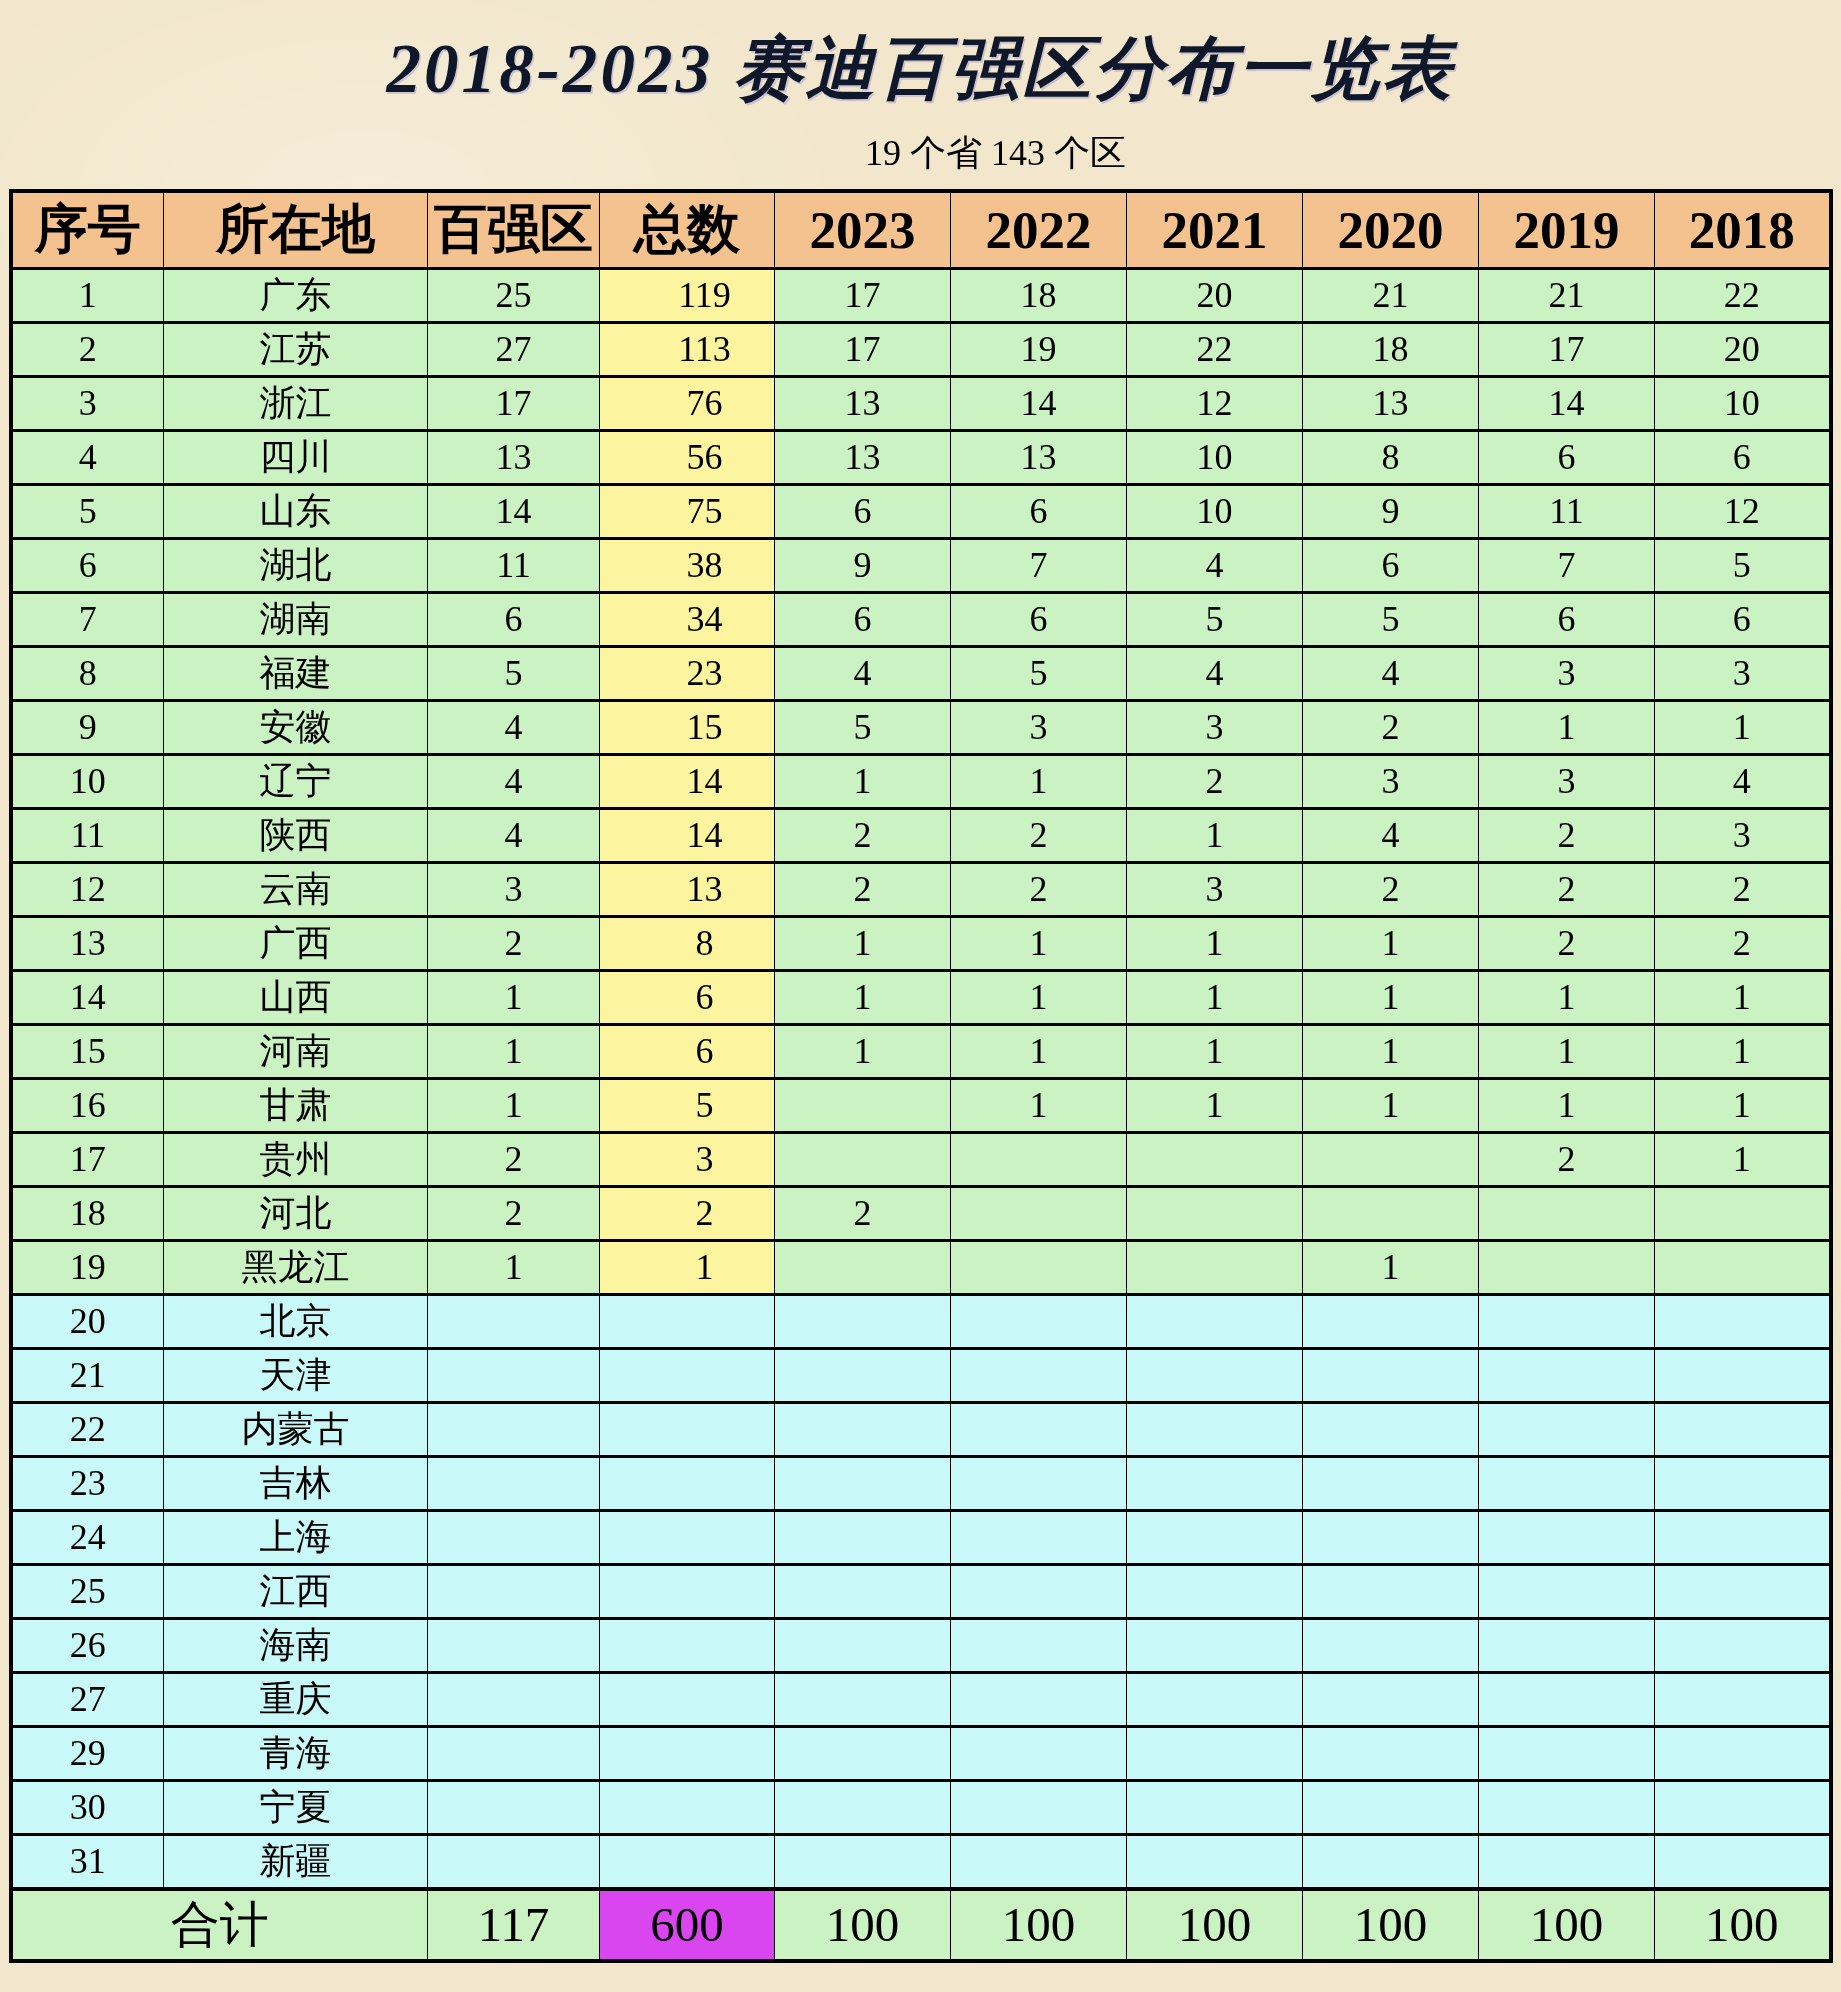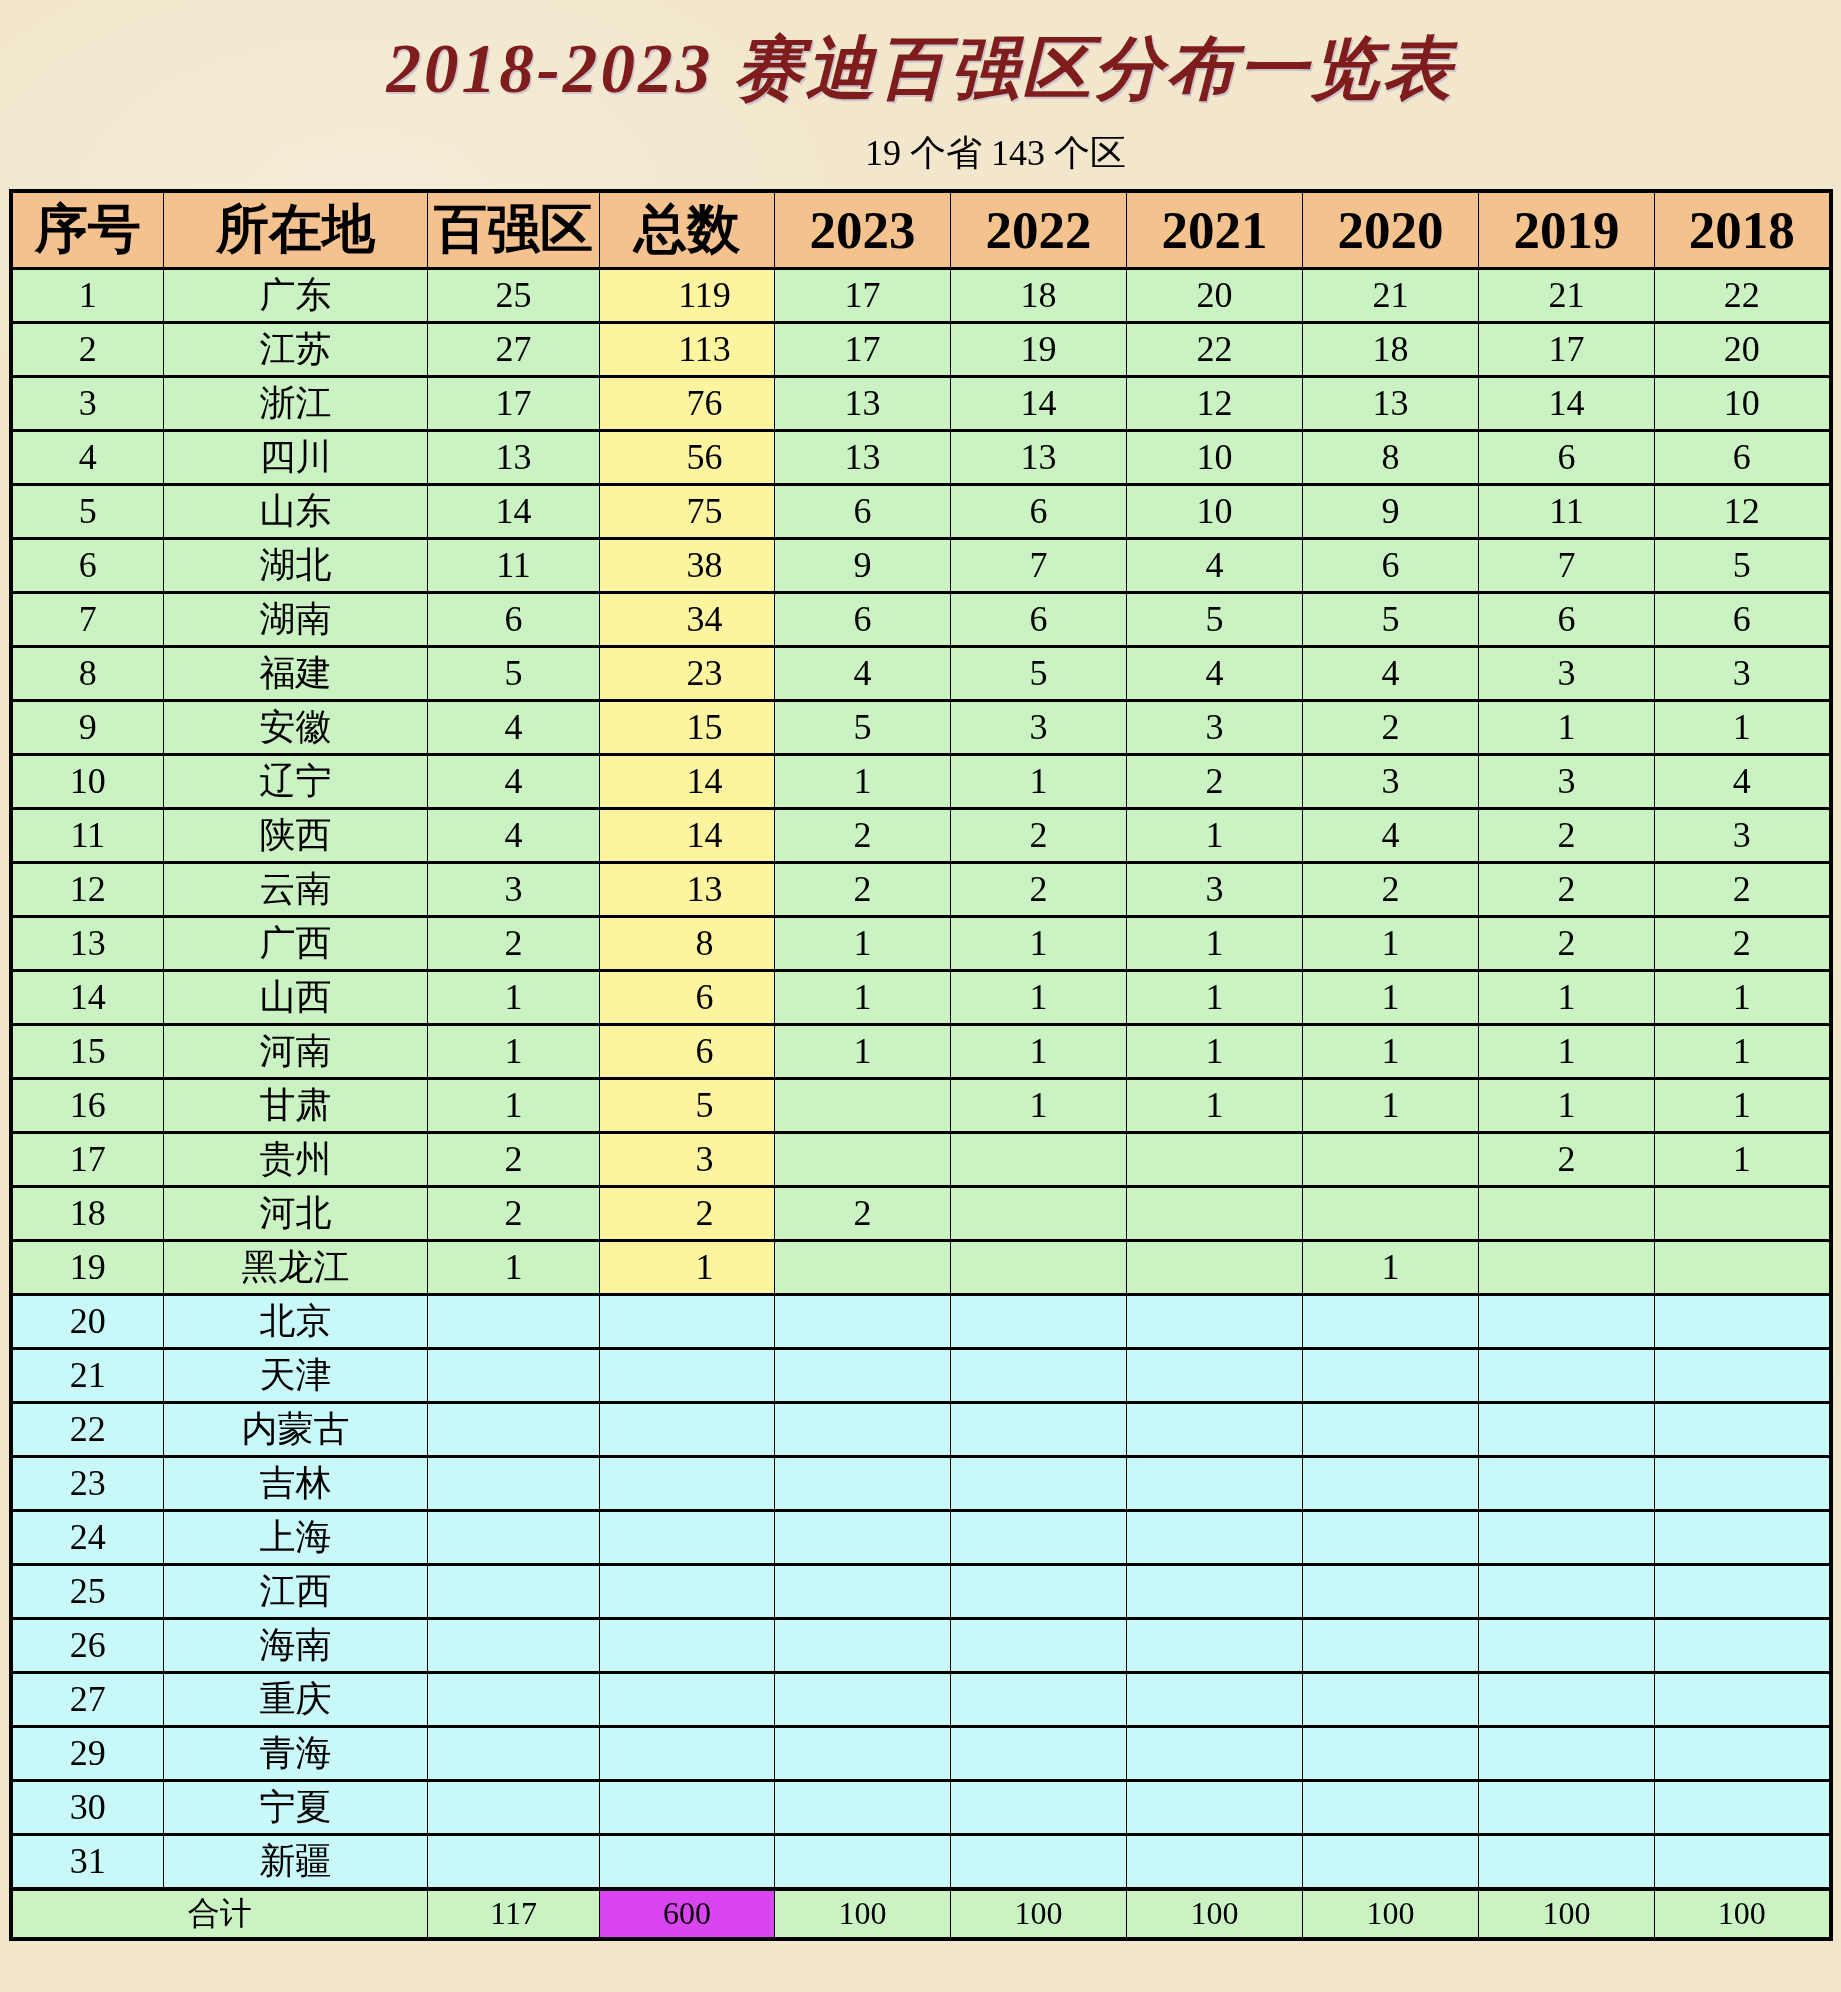--- a/index.html
+++ b/index.html
@@ -14,21 +14,21 @@
   }
   .page{position:relative;width:1841px;height:1992px;}
   .title{
     padding-top:19px;
     text-align:center;
     font-size:69px;
     line-height:1.45;
     font-weight:bold;
     font-style:italic;
     letter-spacing:3.1px;
-    color:#7f1d1d;
+    color:#0f172a;
     text-shadow:1.6px 1.6px 0 rgba(33,33,206,0.18);
   }
   .subtitle{
     margin-top:12.6px;
     text-align:center;
     transform:translateX(75px);
     font-size:36px;
     line-height:1.2;
     color:#000;
   }
@@ -56,21 +56,21 @@
     font-weight:bold;
   }
   tbody tr{height:52px;}
   tbody td{font-size:36px;}
   tr.green td{background:#CBF2C3;}
   tr.green td.total{background:#FCF49E;padding-left:36px;}
   tr.cyan td{background:#C9F8F9;}
   tfoot tr{height:50px;}
   tfoot td{
     background:#CBF2C3;
-    font-size:32px;
+    font-size:49px;
     border-top-width:4.7px;
   }
   tfoot td.total{background:#d946ef;}
 </style>
 </head>
 <body>
 
 <div class="page">
   <div class="title">2018-2023 赛迪百强区分布一览表</div>
   <div class="subtitle">19 个省 143 个区</div>

